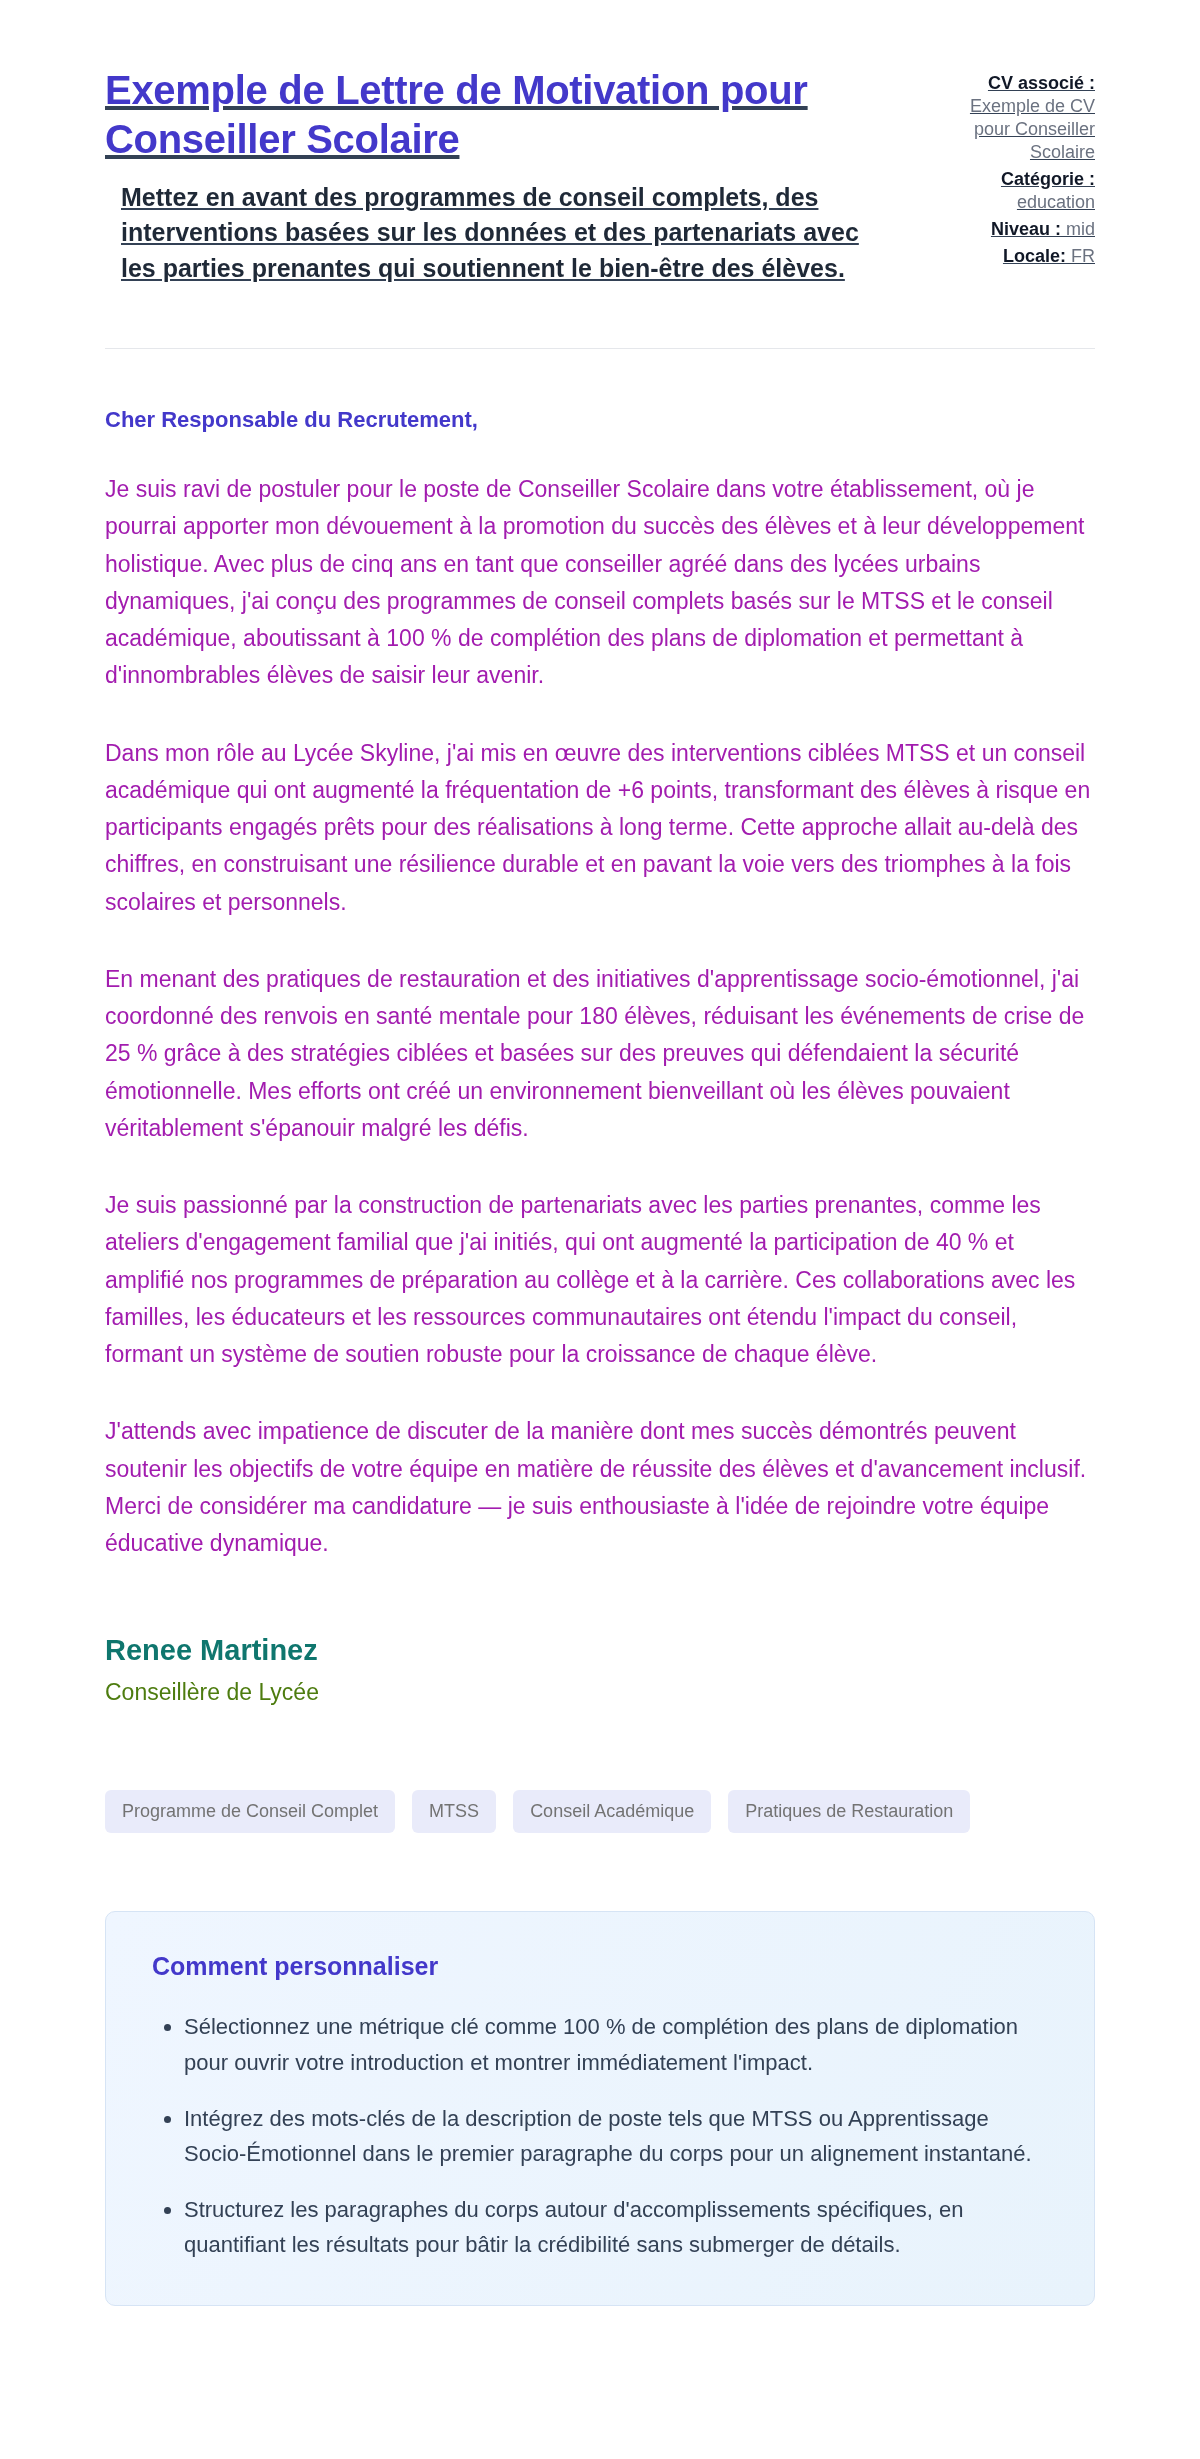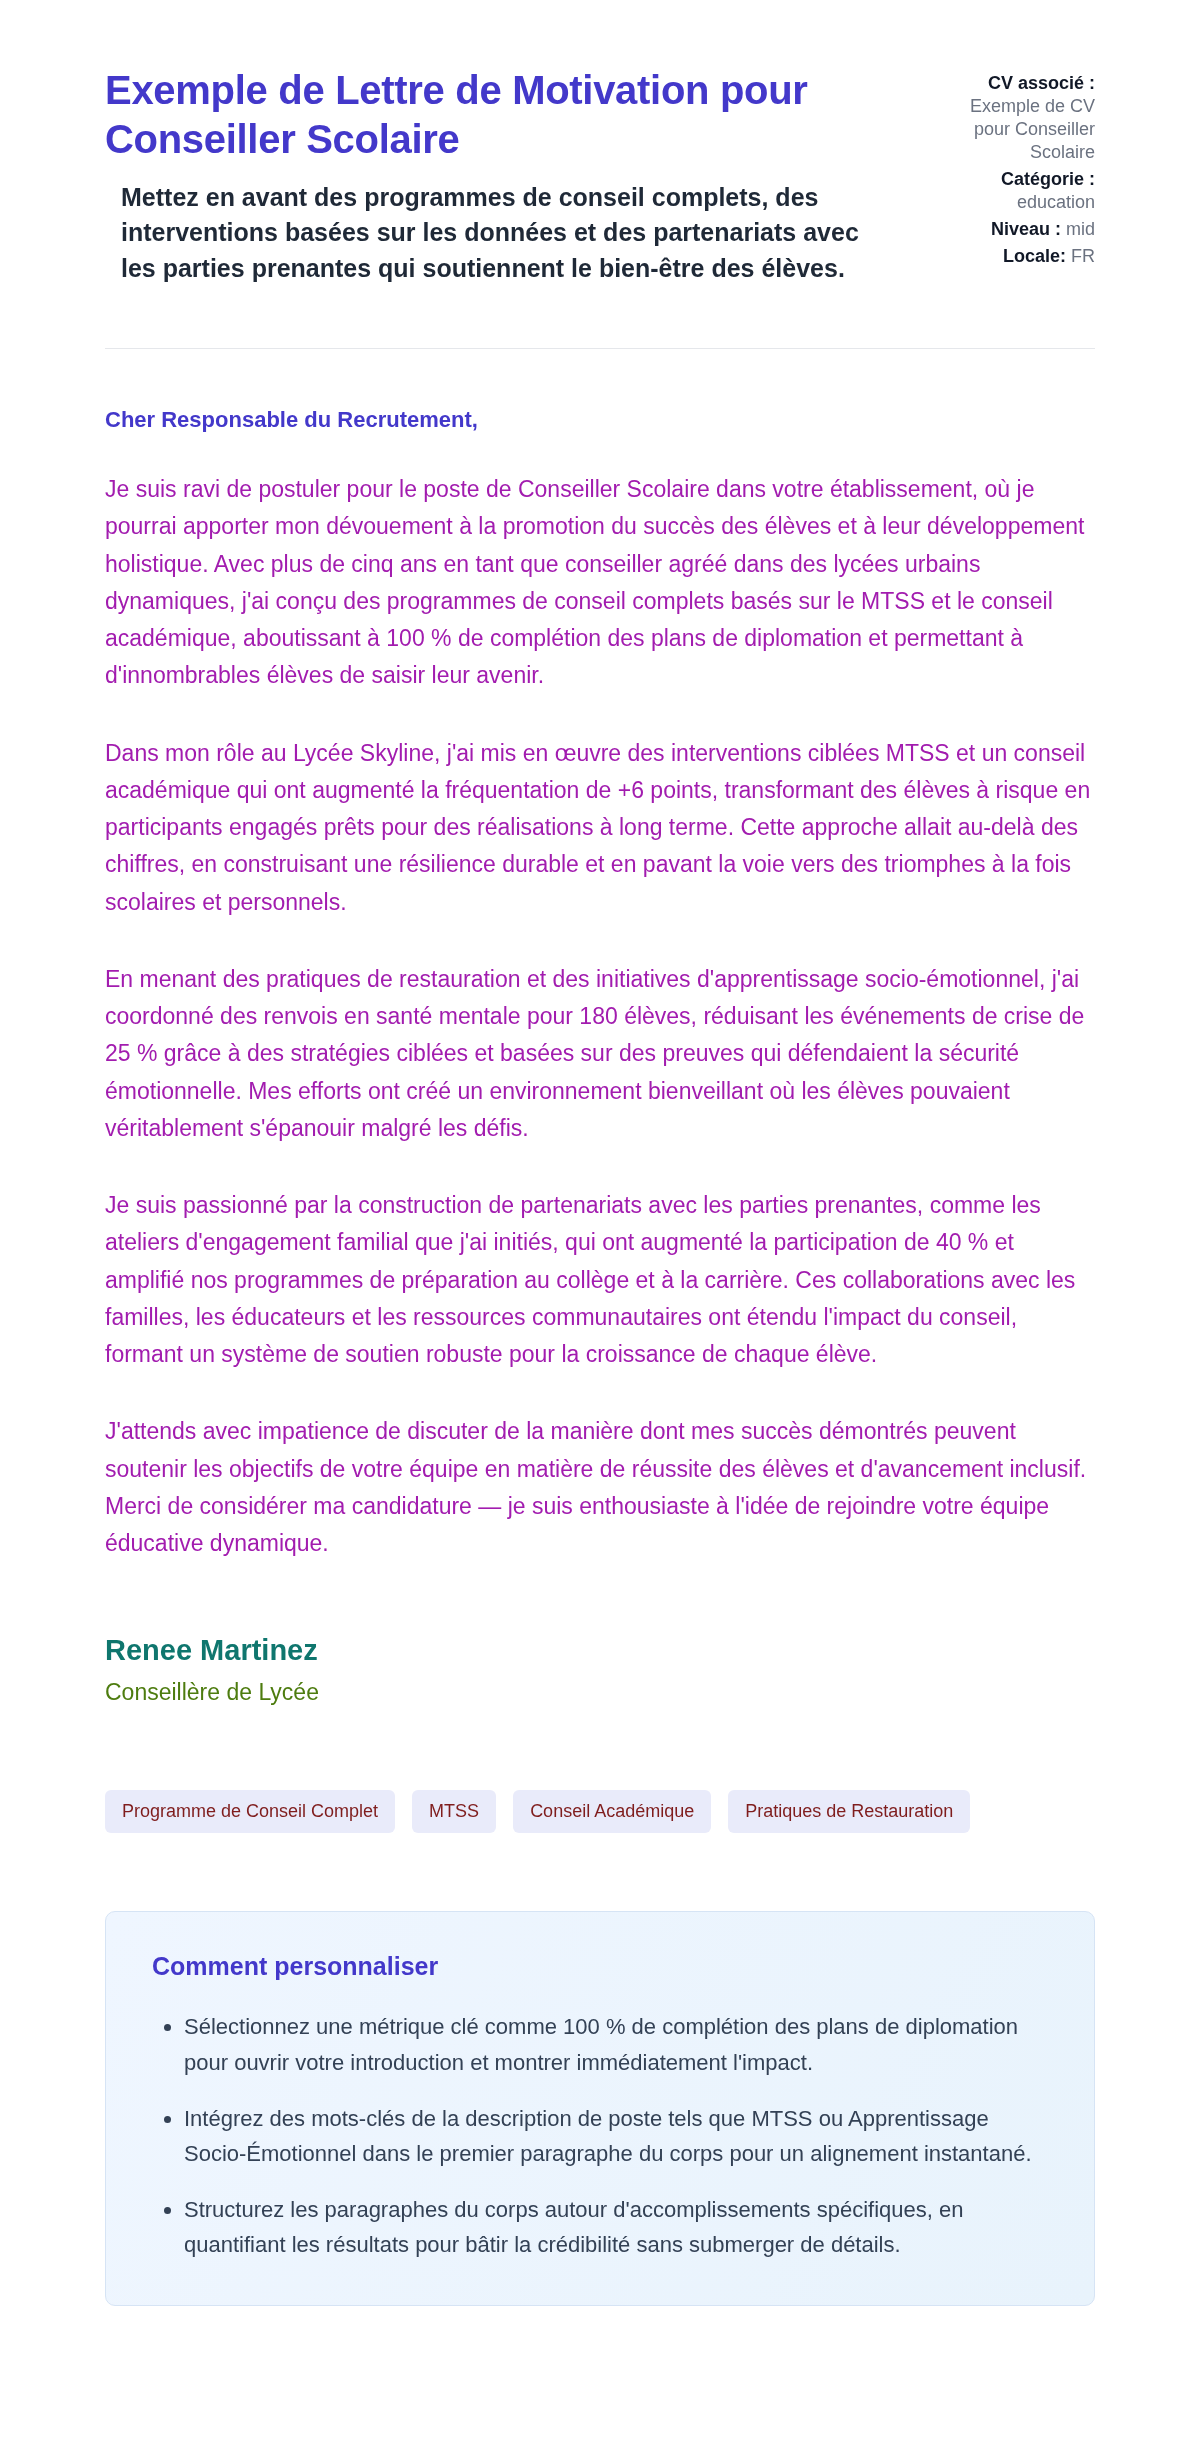--- a/index.html
+++ b/index.html
@@ -16,20 +16,21 @@
     max-width: 990px;
     margin: 0 auto;
     padding: 66px 0 60px;
   }
   
   .header {
     display: flex;
     justify-content: space-between;
     align-items: flex-start;
     gap: 32px;
+    text-decoration: underline;
   }
   .header-left { flex: 1 1 auto; }
   h1.page-title {
     font-size: 40px;
     line-height: 1.22;
     color: #4338CA;
     margin: 0 0 14px 0;
     font-weight: 700;
     letter-spacing: -0.3px;
   }
@@ -85,21 +86,21 @@
   
   .tags {
     display: flex;
     flex-wrap: wrap;
     gap: 17px;
     margin-top: 84px;
   }
   .tag {
     display: inline-block;
     background: #E9EBFA;
-    color: #7f1d1d;
+    color: #737373;
     font-size: 18px;
     padding: 11px 17px;
     border-radius: 6px;
     cursor: pointer;
     white-space: nowrap;
   }
   
   .tips {
     margin-top: 78px;
     background: linear-gradient(120deg, #EFF6FF 0%, #E8F3FC 100%);

